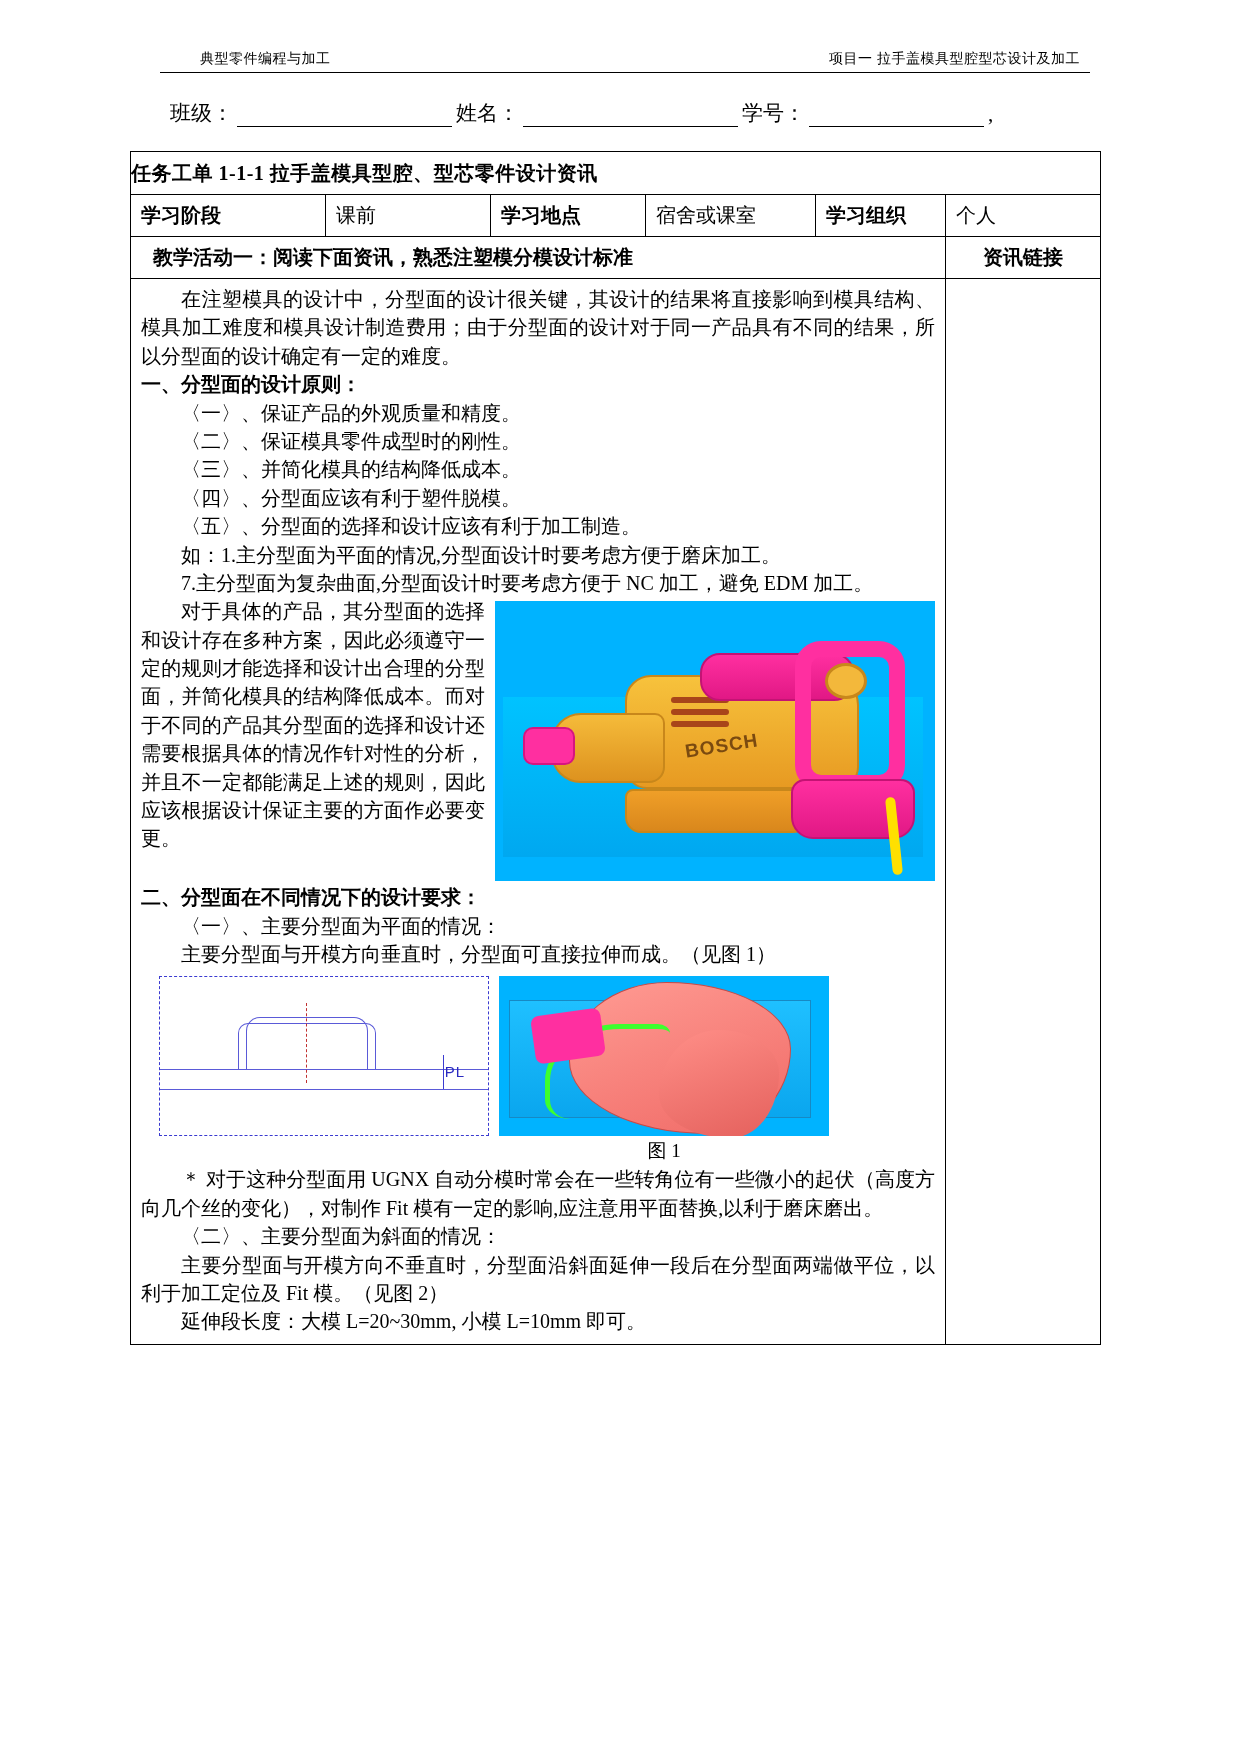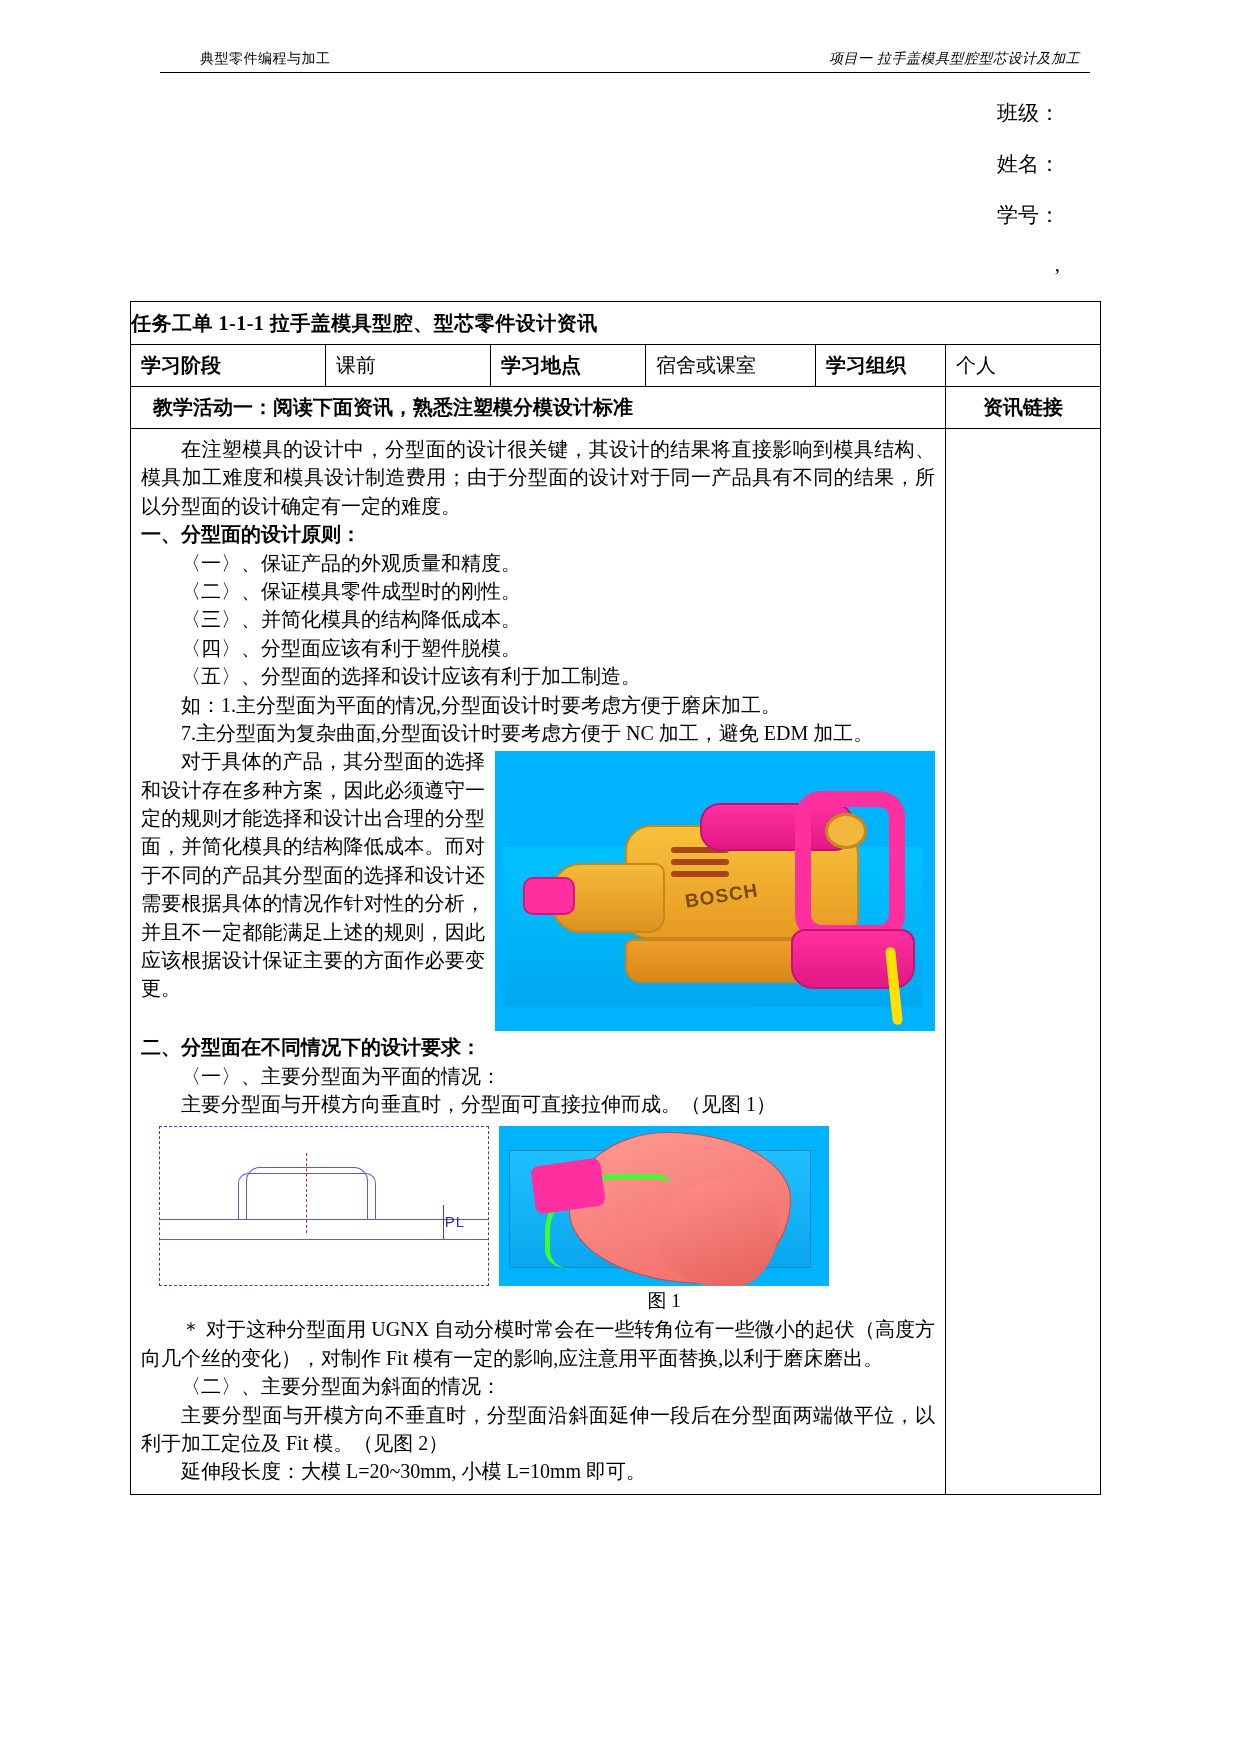--- a/index.html
+++ b/index.html
@@ -25,32 +25,31 @@
     justify-content: space-between;
     align-items: flex-end;
     font-size: 14px;
     font-family: "Liberation Sans", sans-serif;
     padding: 0 10px 4px 40px;
     border-bottom: 1.5px solid #000;
     width: 880px;
     margin-left: 30px;
   }
   .runhead .left { letter-spacing: 0.5px; }
-  .runhead .right { letter-spacing: 0.5px; font-style: italic; }
+  .runhead .right { letter-spacing: 0.5px; }
 
   
   .fillrow {
     margin-top: 26px;
     margin-left: 40px;
     font-size: 21px;
     display: flex;
     align-items: flex-end;
     width: 890px;
     font-family: "Liberation Serif", serif;
-    flex-direction: column;
   }
   .fillrow .label { white-space: nowrap; }
   .fillrow .blank {
     border-bottom: 1.6px solid #000;
     flex: 1 1 auto;
     height: 22px;
     margin: 0 4px;
   }
   .fillrow .blank.b1 { max-width: 215px; }
   .fillrow .blank.b2 { max-width: 215px; }

